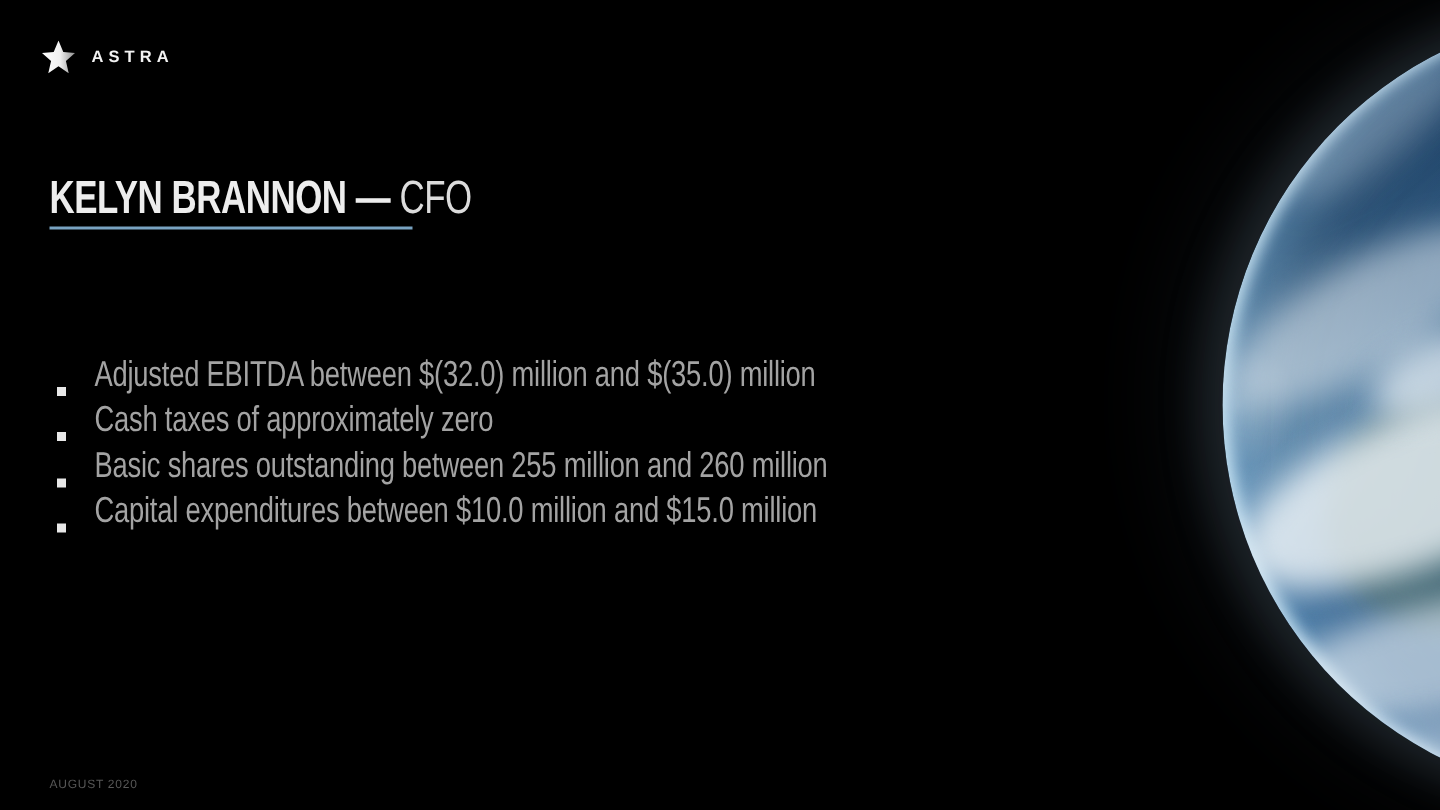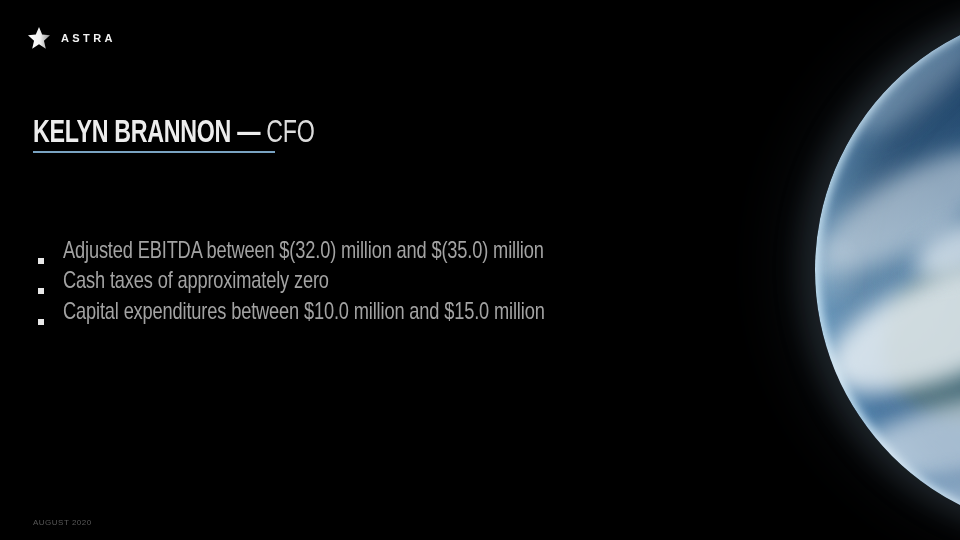--- a/index.html
+++ b/index.html
@@ -104,20 +104,24 @@
     <li>
       <span class="sq"></span>
       <span class="condensed">Adjusted EBITDA between $(32.0) million and $(35.0) million</span>
     </li>
     <li>
       <span class="sq"></span>
       <span class="condensed">Cash taxes of approximately zero</span>
     </li>
     <li>
       <span class="sq"></span>
+      <span class="condensed">Basic shares outstanding between 255 million and 260 million</span>
+    </li>
+    <li>
+      <span class="sq"></span>
       <span class="condensed">Capital expenditures between $10.0 million and $15.0 million</span>
     </li>
   </ul>
 
   <div class="footer-date">AUGUST 2020</div>
   <div class="page-number">22</div>
 
 </div>
 
 </body></html>

